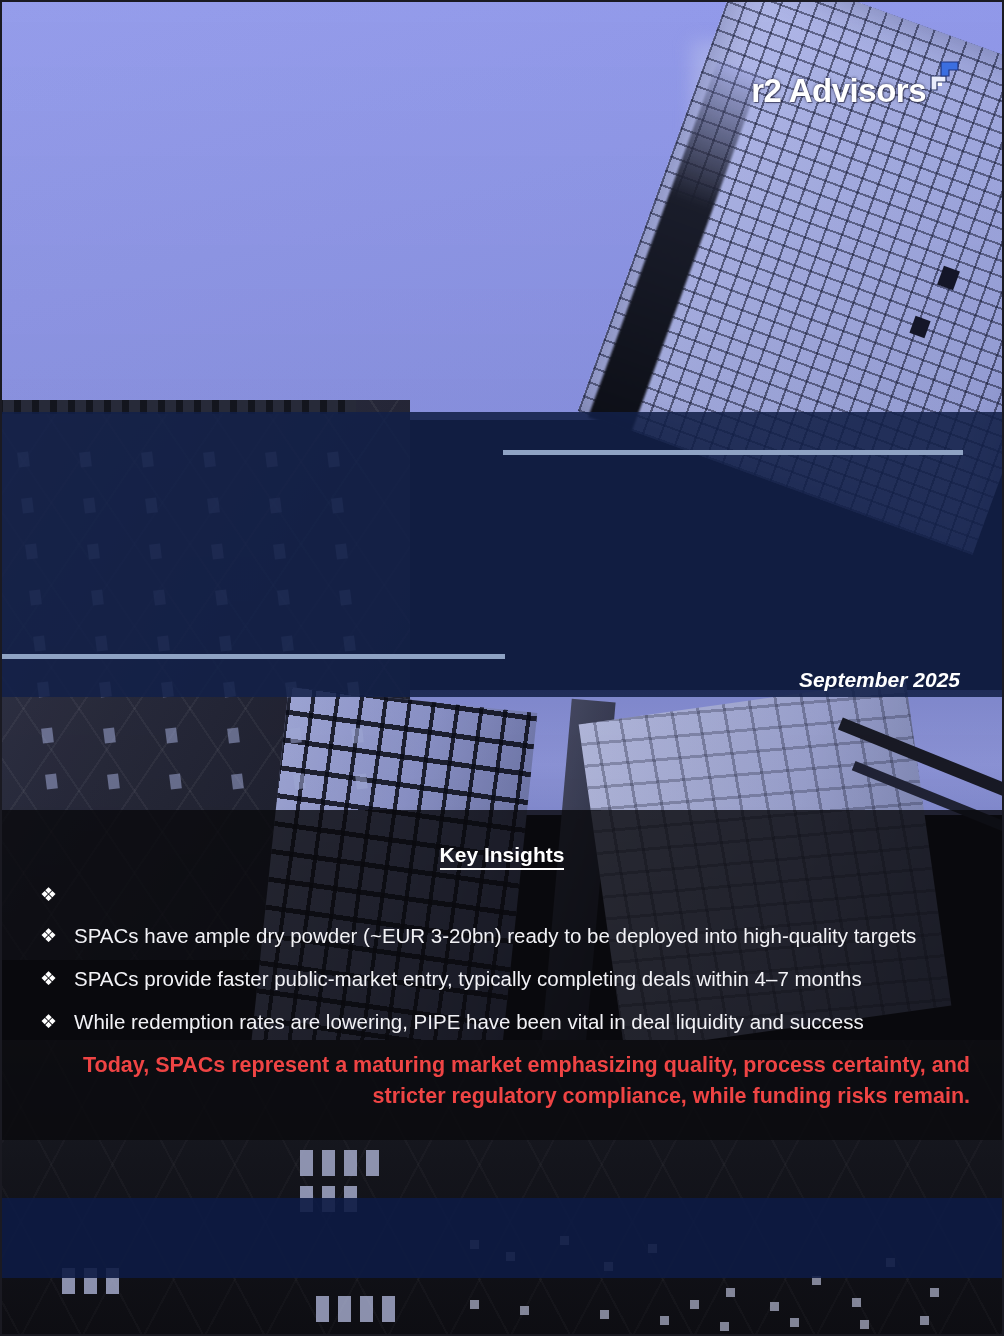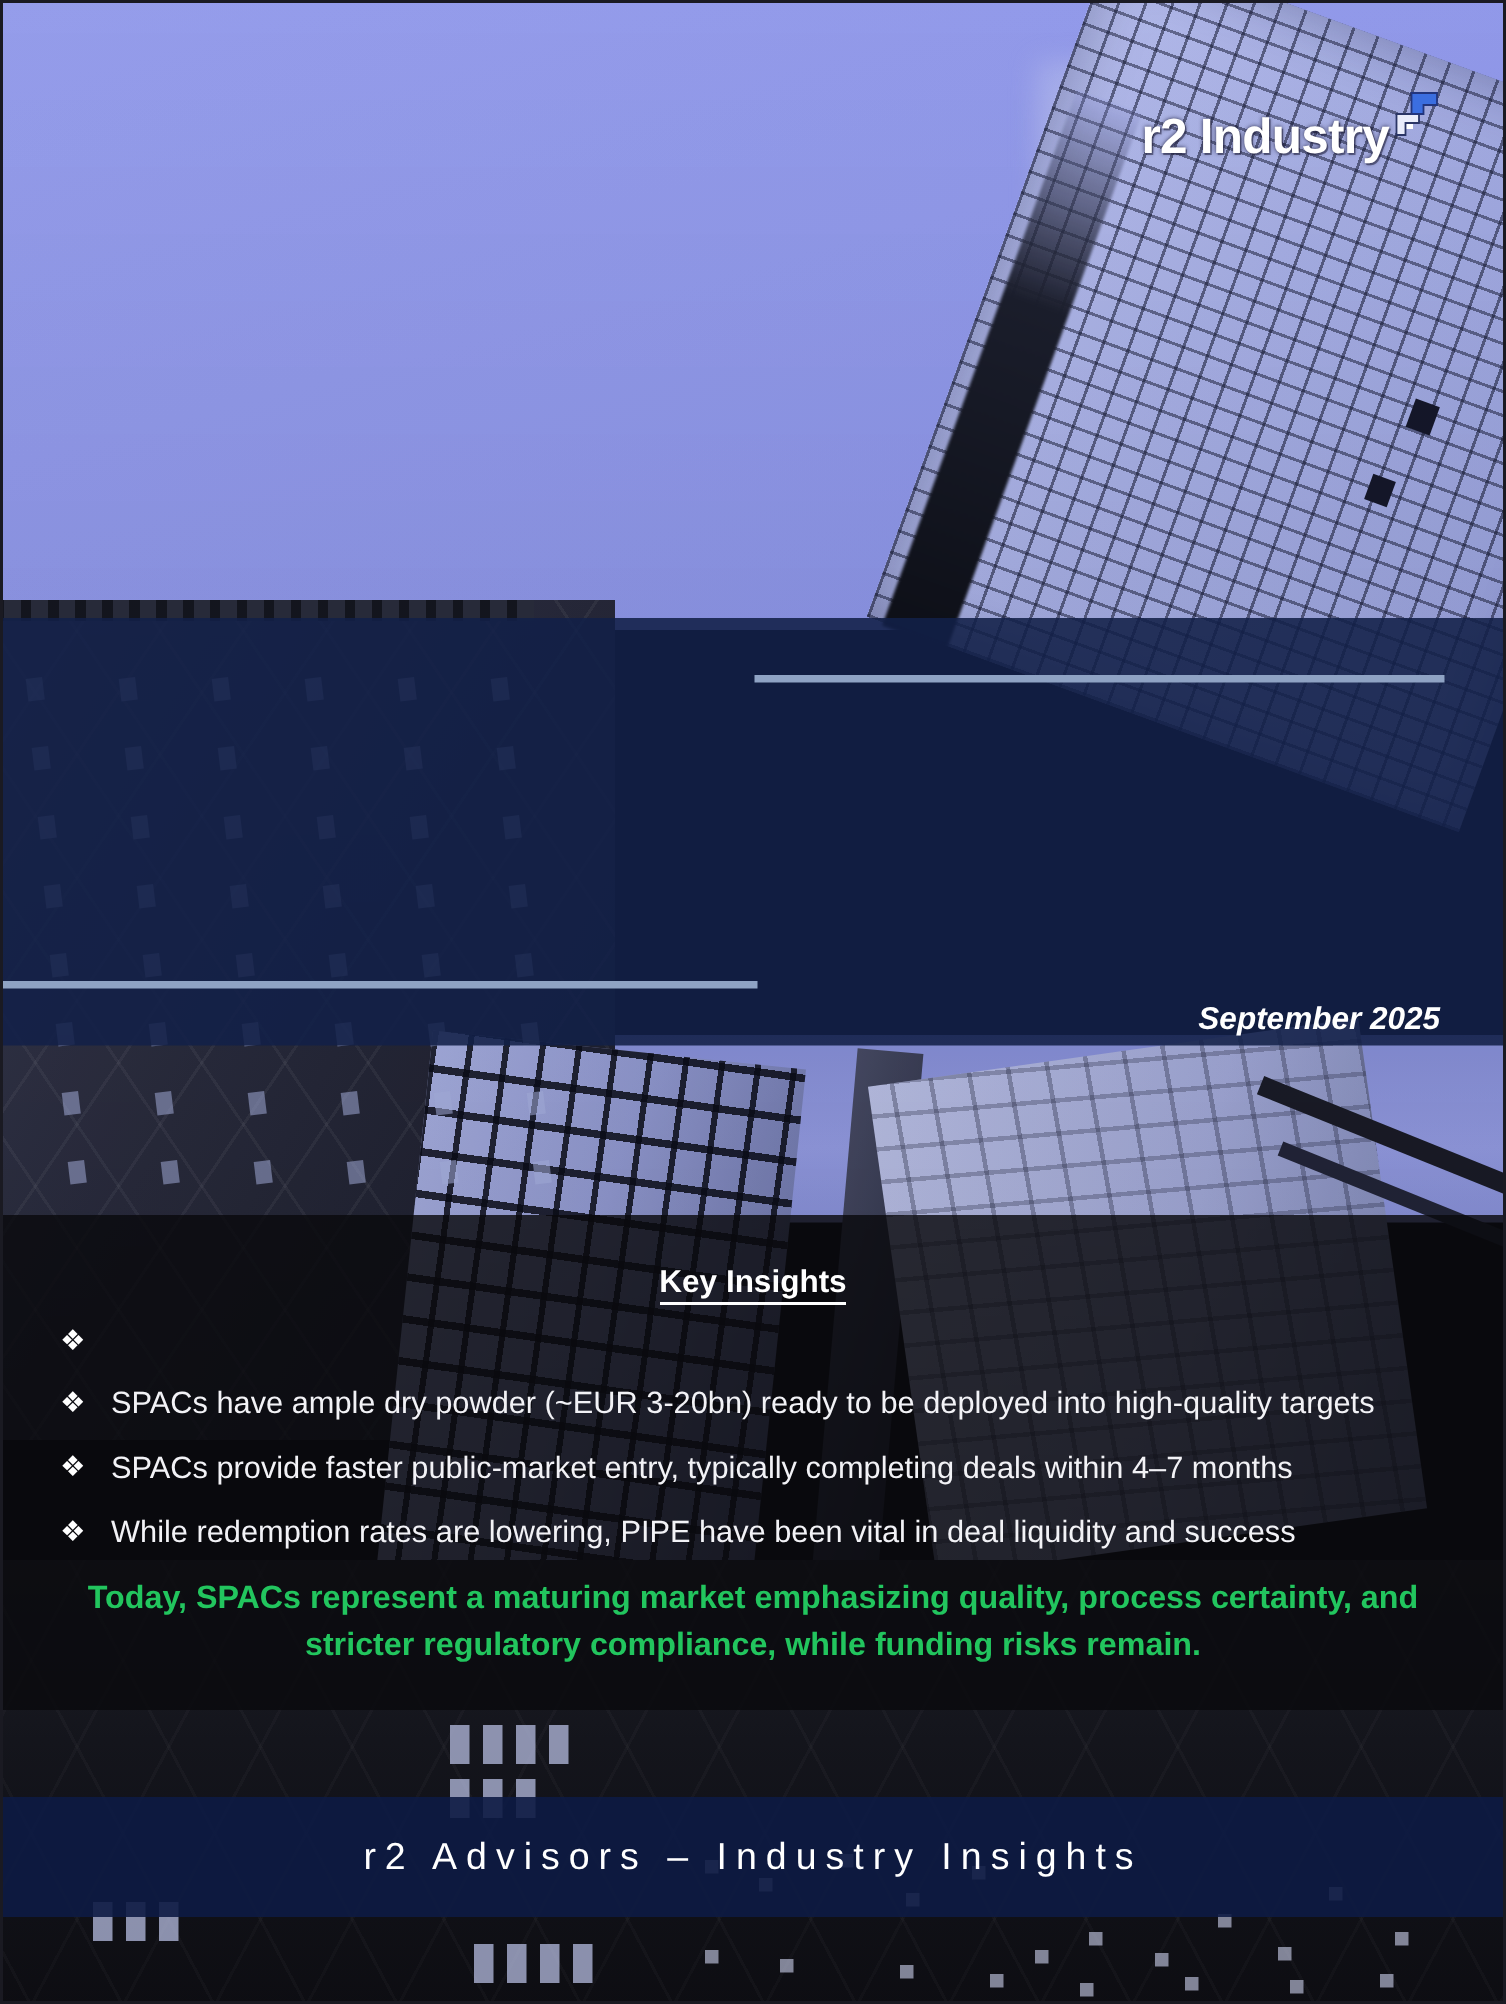--- a/index.html
+++ b/index.html
@@ -148,22 +148,22 @@
   .bullets{position:absolute;left:0;top:882px;width:1004px;}
   .bullet{
     display:flex;align-items:flex-start;gap:17px;
     padding:0 34px 0 40px;margin-bottom:16px;
     color:#f2f2f6;font-size:20.5px;line-height:1.3;
   }
   .bullet .glyph{color:#ffffff;font-size:19px;line-height:1.34;flex:0 0 auto;}
   .bullet .btxt{flex:1 1 auto;}
 
   .kf-concl{
-    position:absolute;left:34px;top:1050px;width:936px;text-align:center;
-    color:#22c55e;font-size:21.5px;font-weight:700;line-height:1.42;
+    position:absolute;left:34px;top:1050px;width:936px;text-align:right;
+    color:#ef4444;font-size:21.5px;font-weight:700;line-height:1.42;
   }
 
   
   .footer-band{
     position:absolute;left:0;top:1198px;width:1004px;height:80px;
     background:rgba(13,27,68,.90);
   }
   .footer-text{
     position:absolute;left:0;top:1224px;width:1004px;text-align:center;
     color:#ffffff;font-size:25px;letter-spacing:6px;font-weight:400;
@@ -286,21 +286,21 @@
       <div class="bw-s" style="left: 520px; top: 1306px;"></div>
       <div class="bw-s" style="left: 600px; top: 1310px;"></div>
       <div class="bw-s" style="left: 660px; top: 1316px;"></div>
       <div class="bw-s" style="left: 720px; top: 1322px;"></div>
       <div class="bw-s" style="left: 790px; top: 1318px;"></div>
       <div class="bw-s" style="left: 860px; top: 1320px;"></div>
       <div class="bw-s" style="left: 920px; top: 1316px;"></div>
     </div>
 
   <div class="logo">
-    <span class="logo-text">r2 Industry</span>
+    <span class="logo-text">r2 Advisors</span>
     <span class="logo-mark">
       <svg width="34" height="40" viewBox="0 0 34 40">
         <path d="M4 36 L4 22 L14 22 L14 30 L6 30 Z" fill="#ffffff"></path>
         <path d="M3 34 L3 20 L18 20 L18 26 L9 26 L9 34 Z" fill="#e9ecfb" stroke="#2a3566" stroke-width="1.2"></path>
         <path d="M13 20 L13 6 L30 6 L30 14 L21 14 L21 20 Z" fill="#3b6ee0" stroke="#22357e" stroke-width="1.2"></path>
       </svg>
     </span>
   </div>
 
   <div class="title-band"></div>
@@ -327,16 +327,15 @@
     </div>
     <div class="bullet">
       <span class="glyph">❖</span>
       <span class="btxt">While redemption rates are lowering, PIPE have been vital in deal liquidity and success</span>
     </div>
   </div>
 
   <div class="kf-concl">Today, SPACs represent a maturing market emphasizing quality, process certainty, and stricter regulatory compliance, while funding risks remain.</div>
 
   <div class="footer-band"></div>
-  <div class="footer-text">r2 Advisors – Industry Insights</div>
 
   <div class="border"></div>
 </div>
 
 </body></html>

